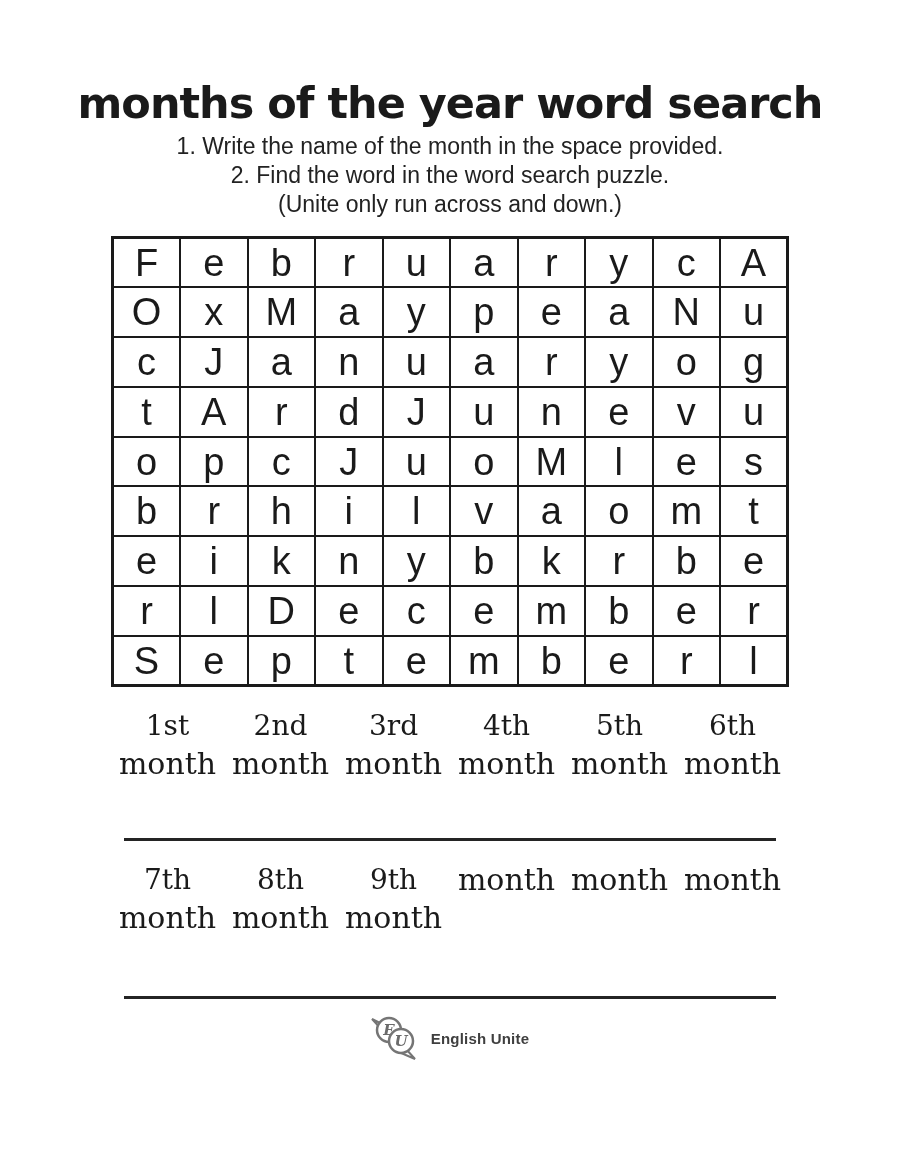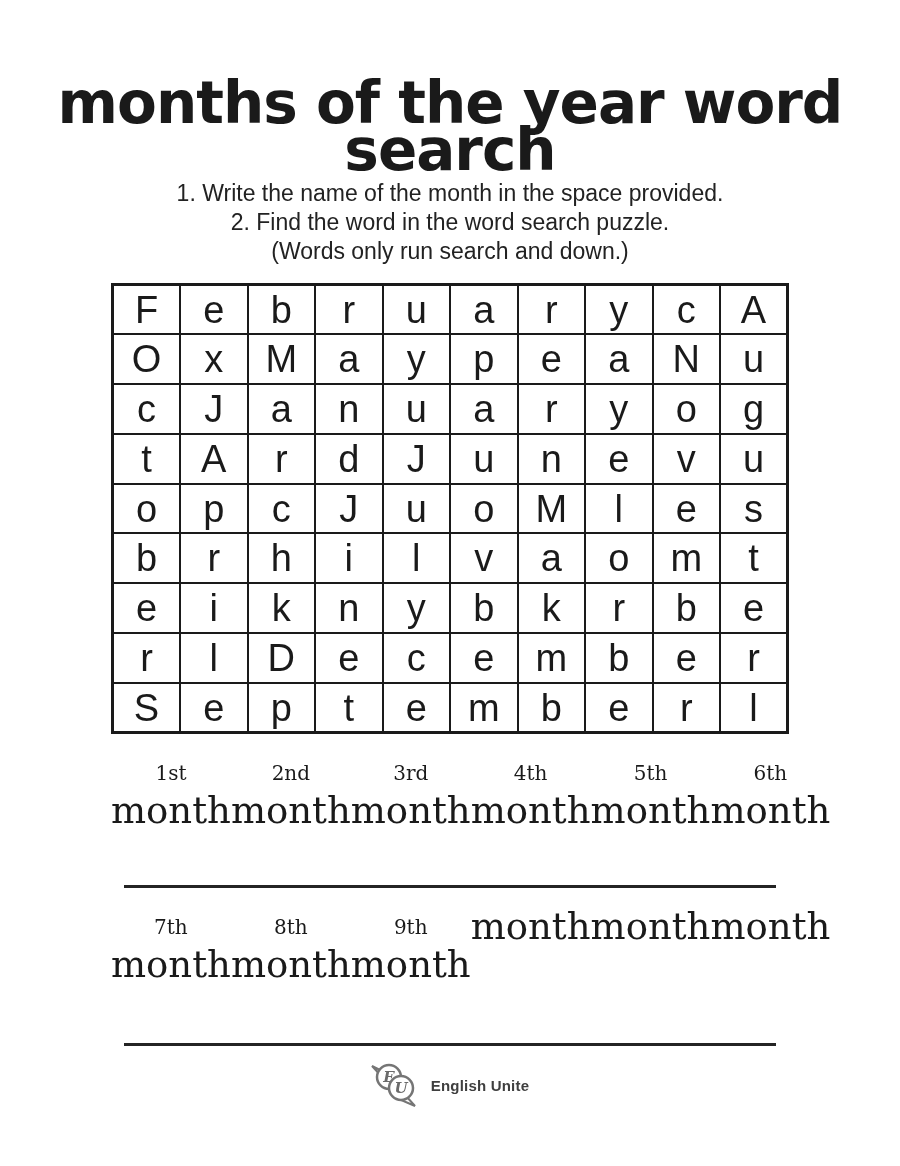--- a/index.html
+++ b/index.html
@@ -17,21 +17,21 @@
     overflow:hidden;
     font-family:"Liberation Sans",sans-serif;
     color:var(--ink);
   }
   
   h1.title{
     margin:0;
     padding-top:80px;
     text-align:center;
     font-family:"DejaVu Sans",sans-serif;
-    font-size:58px;
+    font-size:43px;
     line-height:47px;
     font-weight:800;
     letter-spacing:-1px;
     color:var(--ink);
   }
   
   .instructions{
     margin-top:5px;
     text-align:center;
   }
@@ -70,25 +70,25 @@
   }
   .answers.second{
   }
   .answer-col{
     flex:1 1 0;
     text-align:center;
     font-family:"DejaVu Serif",serif;
     color:var(--ink);
   }
   .answer-col .ordinal{
-    font-size:20px;
+    font-size:28px;
     line-height:38px;
   }
   .answer-col .month-word{
-    font-size:37px;
+    font-size:30px;
     line-height:38px;
   }
   
   .write-line{
     width:652px;
     height:0;
     border-top:3px solid #242424;
     margin:55px auto 0 auto;
   }
   .write-line.second{
@@ -122,21 +122,21 @@
 </head>
 <body>
 
 <div class="sheet">
 
   <h1 class="title">months of the year word search</h1>
 
   <div class="instructions">
     <p>1. Write the name of the month in the space provided.</p>
     <p>2. Find the word in the word search puzzle.</p>
-    <p>(Words only run search and down.)</p>
+    <p>(Unite only run across and down.)</p>
   </div>
 
   <table class="grid">
     <tbody>
         <tr>
           <td>F</td>
           <td>e</td>
           <td>b</td>
           <td>r</td>
           <td>u</td>

